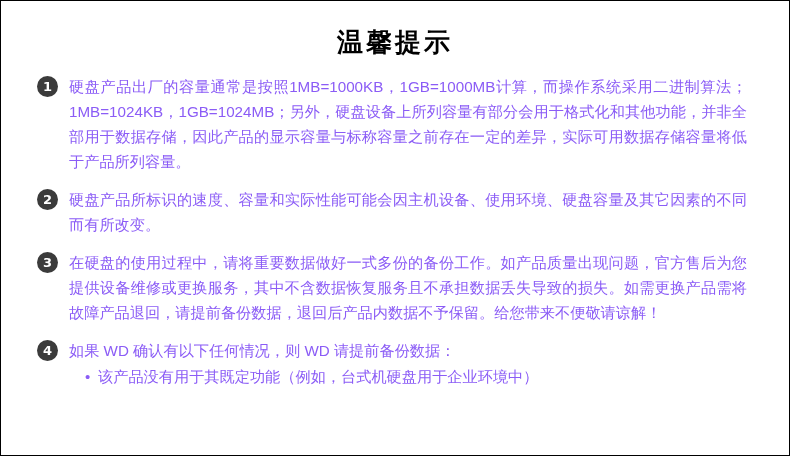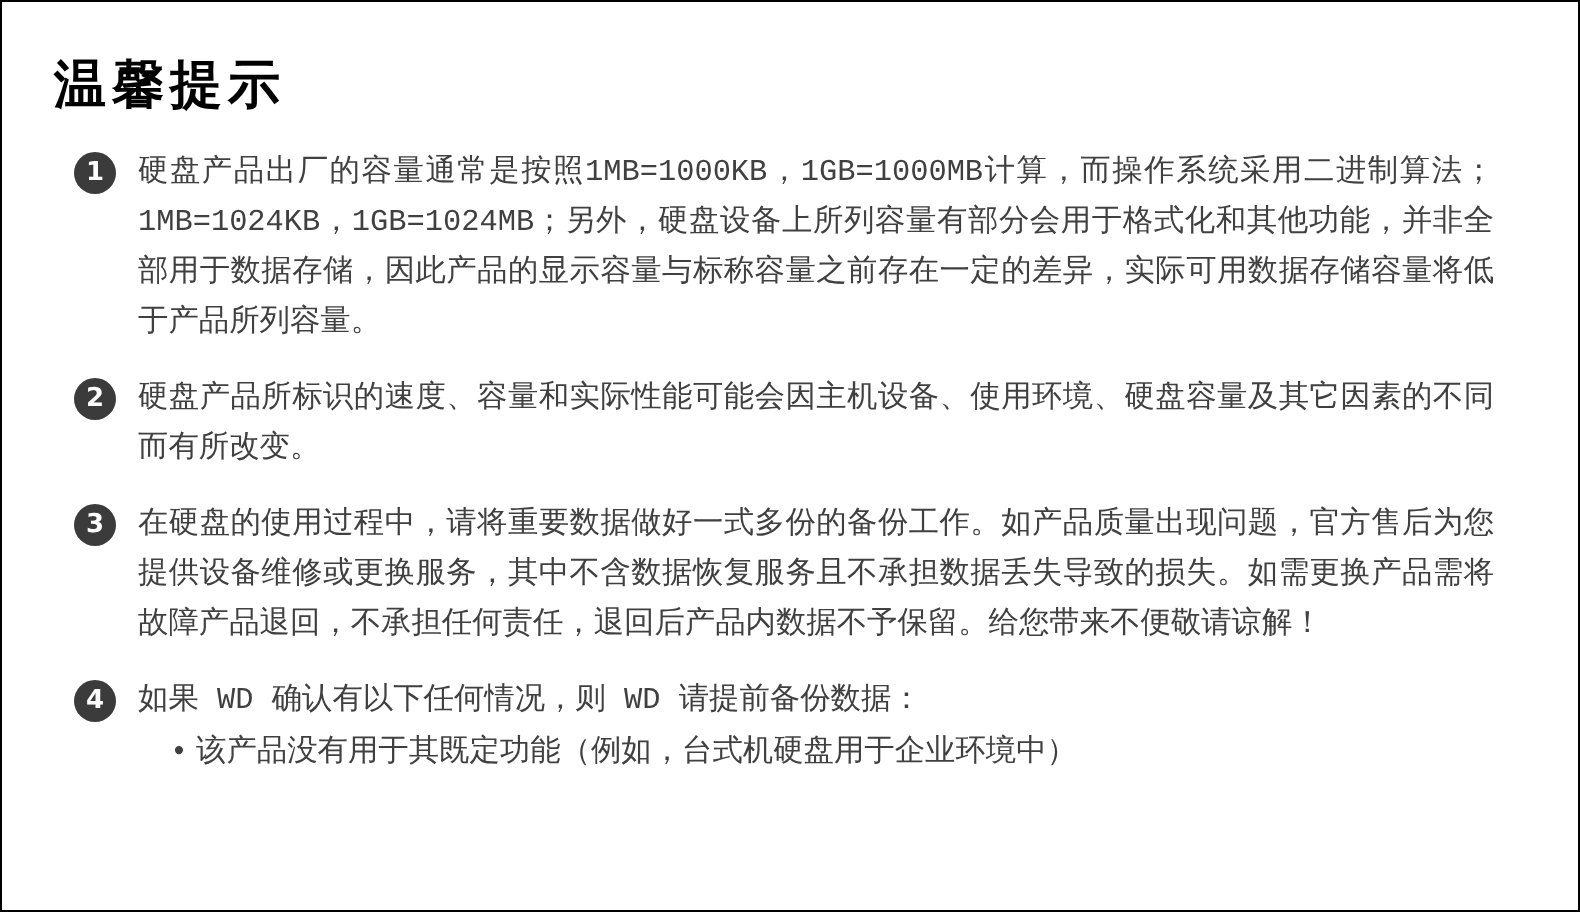--- a/index.html
+++ b/index.html
@@ -23,21 +23,21 @@
     background: #ffffff;
   }
   .inner {
     position: absolute;
     left: 26px;
     top: 18px;
     right: 26px;
     bottom: 10px;
   }
   .doc-title {
-    text-align: left;
+    text-align: center;
     font-size: 26px;
     font-weight: bold;
     letter-spacing: 3px;
     color: #000000;
     margin: 6px 0 14px 0;
     font-family: "DejaVu Sans", "Liberation Sans", sans-serif;
   }
   .items {
     padding: 0 16px 0 10px;
   }
@@ -59,22 +59,22 @@
     font-weight: bold;
     margin-right: 11px;
     margin-top: 2px;
     font-family: "DejaVu Sans", "Liberation Sans", sans-serif;
   }
   .body {
     flex: 1 1 auto;
     font-size: 15.2px;
     line-height: 25px;
     text-align: justify;
-    color: #404040;
-    font-family: Liberation Mono, monospace;
+    color: #8b5cf6;
+    font-family: Liberation Sans, sans-serif;
   }
   .sub-list {
     list-style: none;
     margin: 1px 0 0 0;
     padding: 0 0 0 16px;
   }
   .sub-list li {
     position: relative;
     padding-left: 13px;
     line-height: 25px;
@@ -102,21 +102,21 @@
         <div class="body">硬盘产品出厂的容量通常是按照1MB=1000KB，1GB=1000MB计算，而操作系统采用二进制算法；1MB=1024KB，1GB=1024MB；另外，硬盘设备上所列容量有部分会用于格式化和其他功能，并非全部用于数据存储，因此产品的显示容量与标称容量之前存在一定的差异，实际可用数据存储容量将低于产品所列容量。</div>
       </div>
 
       <div class="item">
         <div class="num">2</div>
         <div class="body">硬盘产品所标识的速度、容量和实际性能可能会因主机设备、使用环境、硬盘容量及其它因素的不同而有所改变。</div>
       </div>
 
       <div class="item">
         <div class="num">3</div>
-        <div class="body">在硬盘的使用过程中，请将重要数据做好一式多份的备份工作。如产品质量出现问题，官方售后为您提供设备维修或更换服务，其中不含数据恢复服务且不承担数据丢失导致的损失。如需更换产品需将故障产品退回，不承担任何责任，退回后产品内数据不予保留。给您带来不便敬请谅解！</div>
+        <div class="body">在硬盘的使用过程中，请将重要数据做好一式多份的备份工作。如产品质量出现问题，官方售后为您提供设备维修或更换服务，其中不含数据恢复服务且不承担数据丢失导致的损失。如需更换产品需将故障产品退回，请提前备份数据，退回后产品内数据不予保留。给您带来不便敬请谅解！</div>
       </div>
 
       <div class="item">
         <div class="num">4</div>
         <div class="body">
           <div>如果 WD 确认有以下任何情况，则 WD 请提前备份数据：</div>
           <ul class="sub-list">
             <li>该产品没有用于其既定功能（例如，台式机硬盘用于企业环境中）</li>
           </ul>
         </div>

